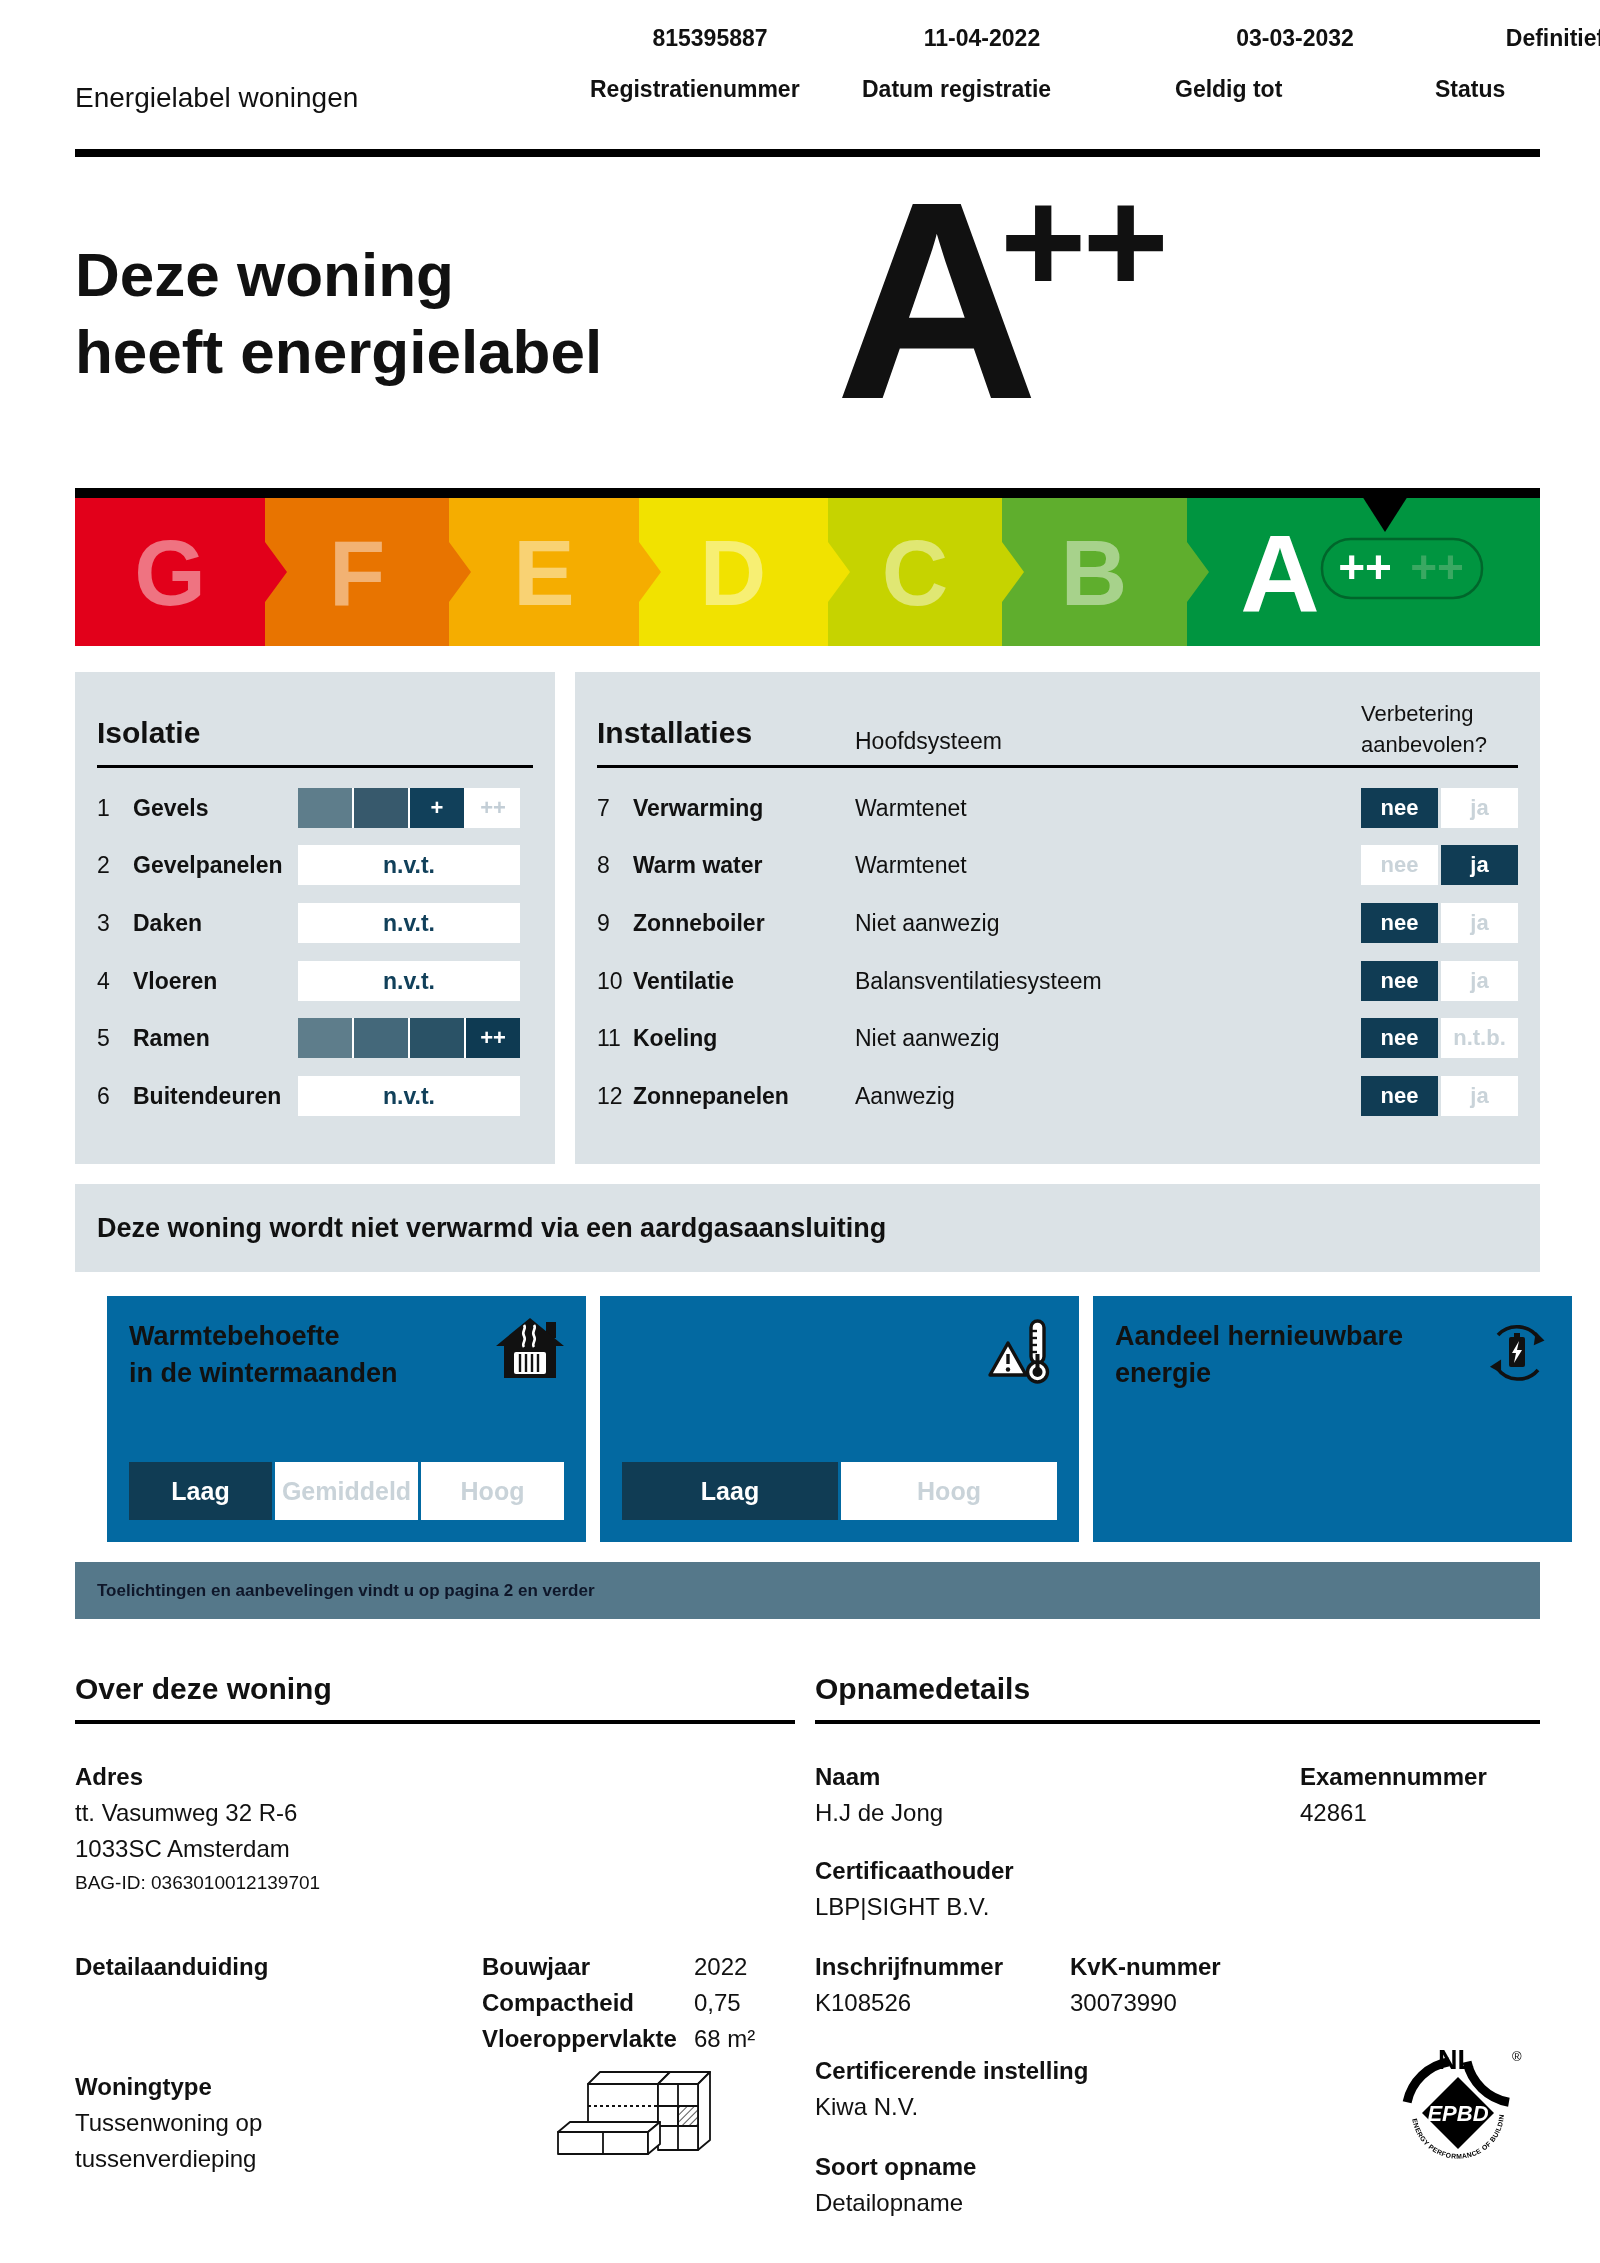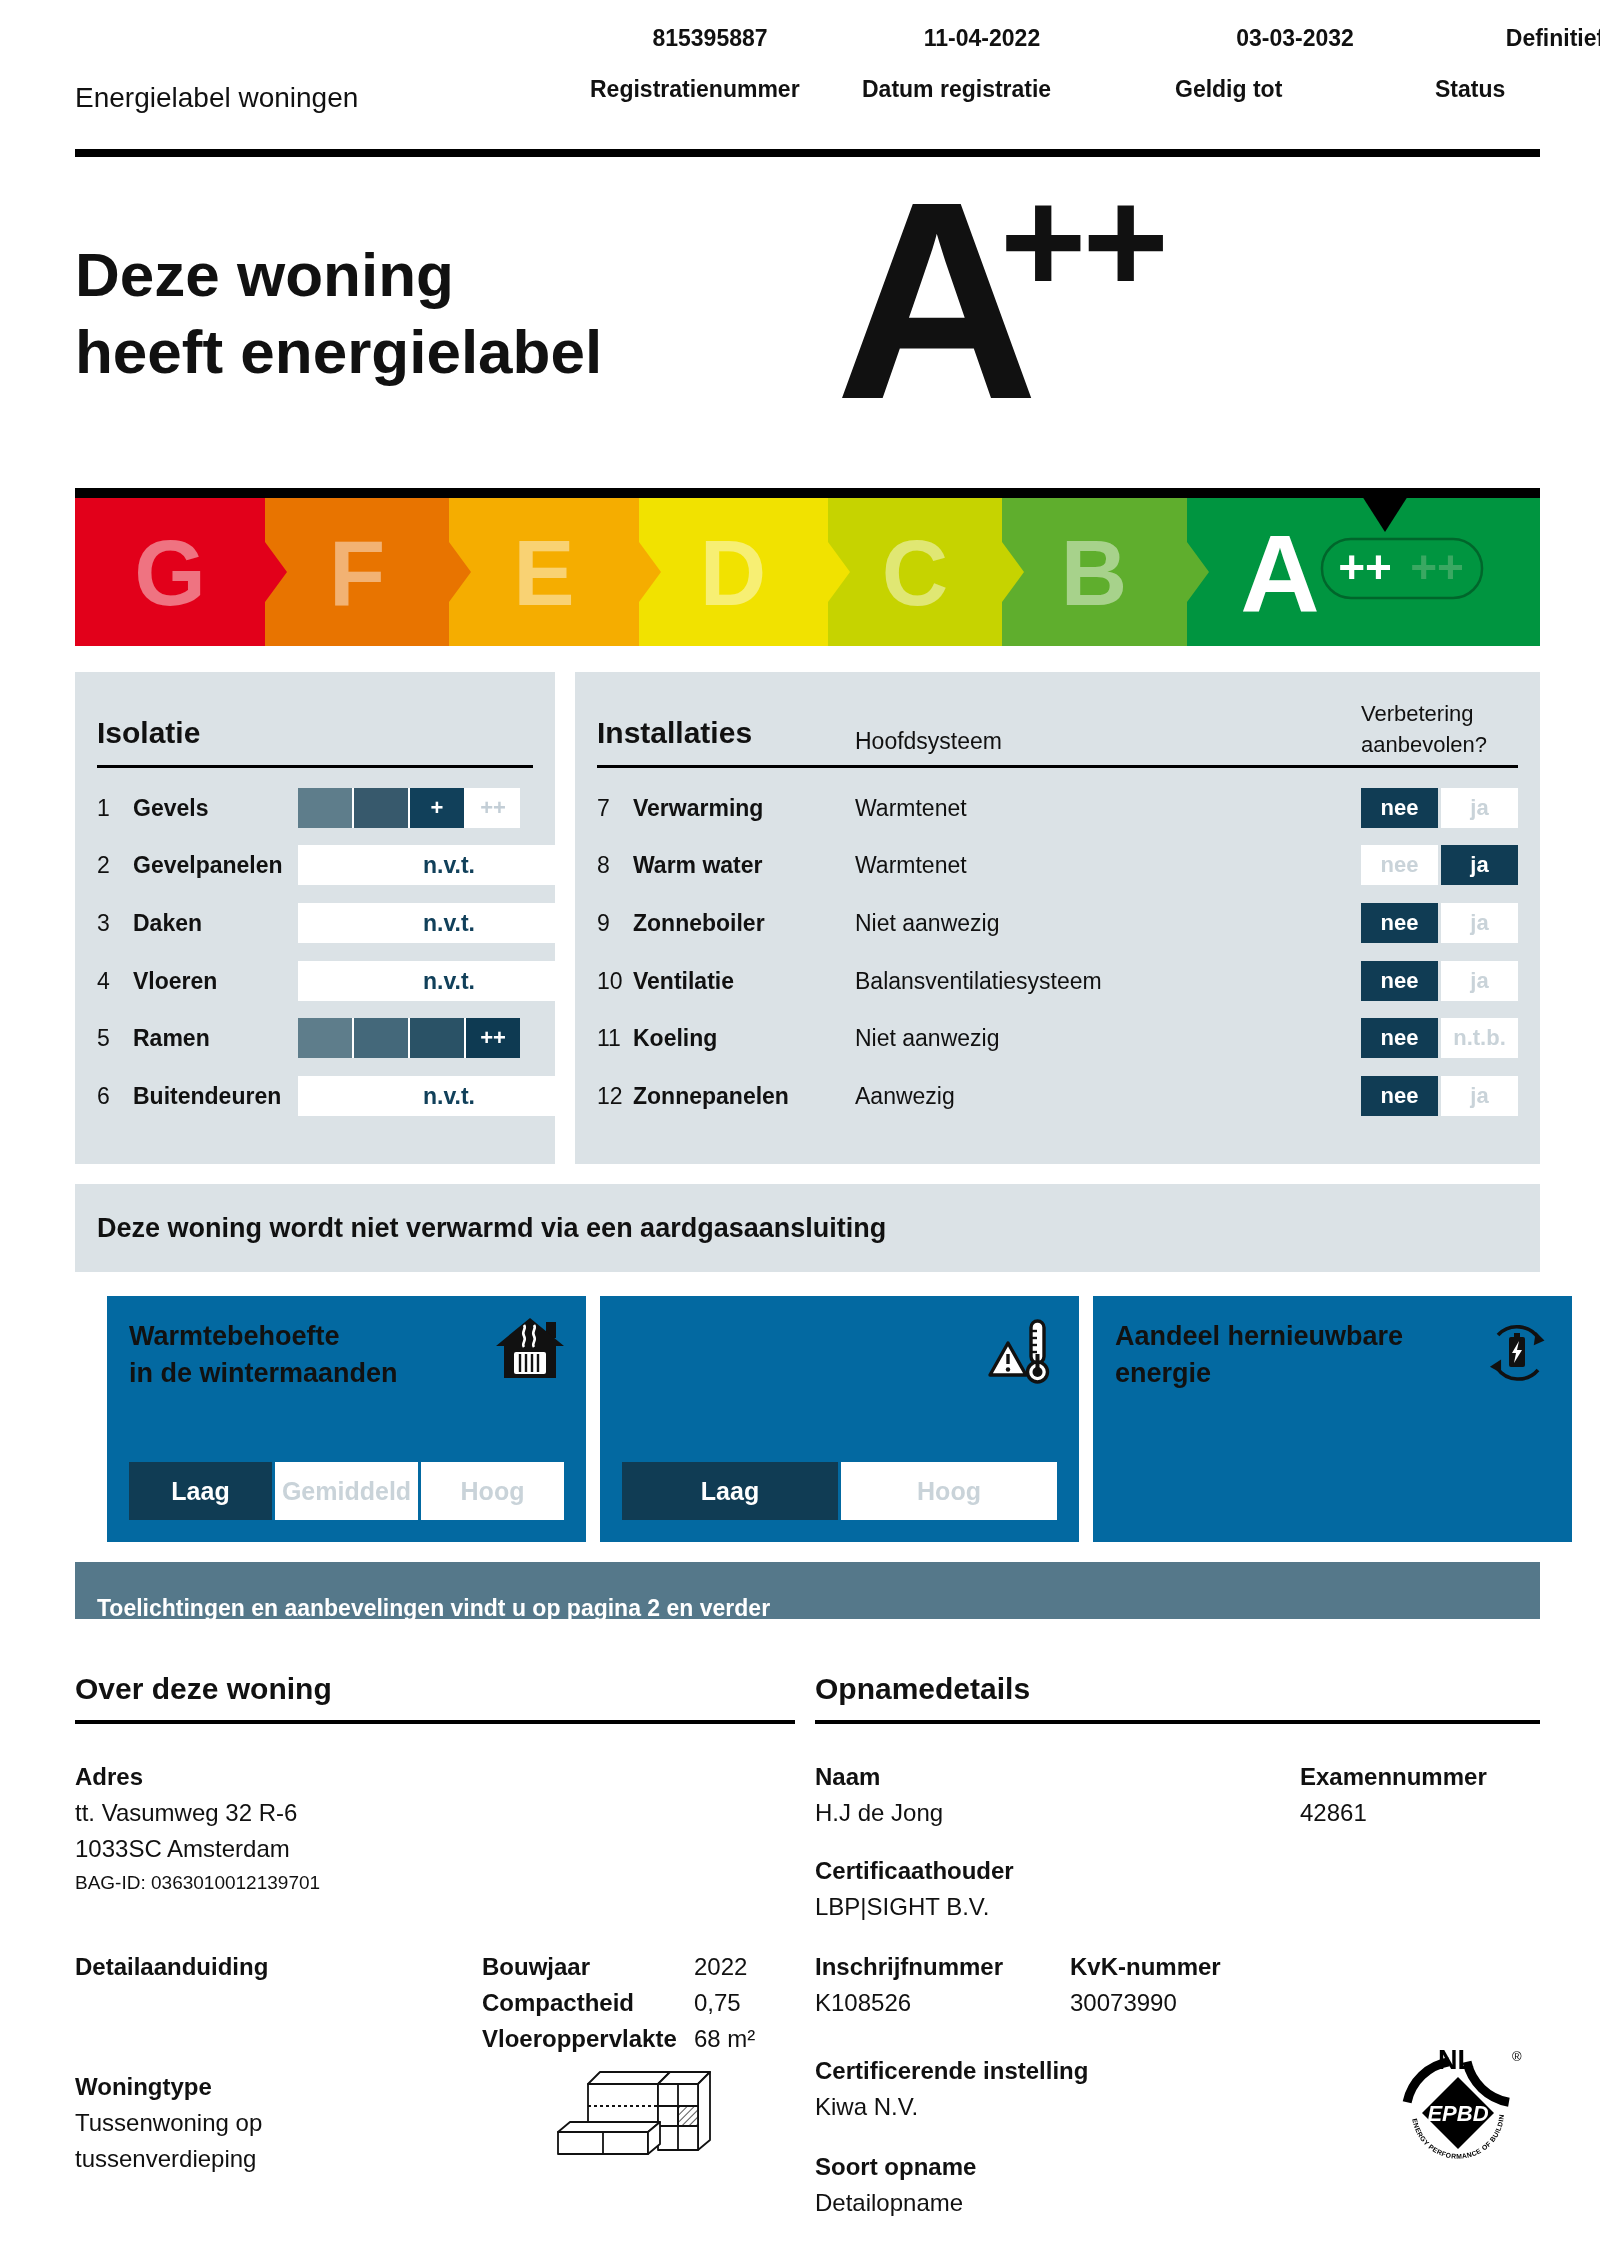--- a/index.html
+++ b/index.html
@@ -48,21 +48,21 @@
          font-weight:bold;font-size:22px;color:#c3ced6;background:#fff;}
   .mcell.filled{color:#fff;}
   .m3 .mcell:nth-child(1).filled{background:#5e7d8b}
   .m3 .mcell:nth-child(2).filled{background:#37596c}
   .m3 .mcell:nth-child(3).filled{background:#11405a}
   .m4 .mcell:nth-child(1).filled{background:#5e7d8b}
   .m4 .mcell:nth-child(2).filled{background:#44687a}
   .m4 .mcell:nth-child(3).filled{background:#2a5266}
   .m4 .mcell:nth-child(4).filled{background:#0e3a52}
   .nvt{position:absolute;left:201px;top:0;width:222px;height:40px;background:#fff;
-       color:#11405a;font-weight:bold;font-size:23px;text-align:center;line-height:40px;padding-left:40px;}
+       color:#11405a;font-weight:bold;font-size:23px;text-align:center;line-height:40px;}
 
   .tgl{position:absolute;left:764px;top:0;width:157px;height:40px;display:flex;gap:3px;}
   .opt{flex:1;text-align:center;line-height:40px;font-weight:bold;font-size:22px;background:#fff;color:#c9d3d9;}
   .opt.sel{background:#103c54;color:#fff;}
 
   
   .r1{top:116px}.r2{top:173px}.r3{top:231px}.r4{top:289px}.r5{top:346px}.r6{top:404px}
 
   
   .gas{left:75px;top:1184px;width:1465px;height:88px;background:#dbe2e6;}
@@ -75,21 +75,21 @@
   .ind-icon{position:absolute;right:20px;top:20px;}
   .ibtns{position:absolute;left:22px;right:22px;bottom:22px;height:58px;display:flex;gap:3px;}
   .ibtn{flex:1;text-align:center;line-height:58px;font-weight:bold;font-size:25px;background:#fff;color:#c9d3d9;}
   .ibtn.sel{background:#103c54;color:#fff;}
   .val{position:absolute;left:22px;right:22px;bottom:36px;height:58px;background:#fff;
        text-align:center;font-weight:bold;font-size:38px;line-height:58px;color:#111;}
   .val .unit{color:#1d4f63;margin-left:10px;}
 
   
   .foot{left:75px;top:1562px;width:1465px;height:57px;background:#55788a;}
-  .foot span{position:absolute;left:22px;line-height:57px;color:#ffffff;font-weight:bold;font-size:23px;margin-top:18px;}
+  .foot span{position:absolute;left:22px;line-height:57px;color:#0f172a;font-weight:bold;font-size:17px;}
 
   
   .sec-title{font-size:30px;font-weight:bold;}
   .rule2{height:4px;background:#000;}
   .b{font-weight:bold;}
   .t24{font-size:24px;line-height:30px;white-space:nowrap;}
   .t19{font-size:19px;}
 </style>
 </head>
 <body>

